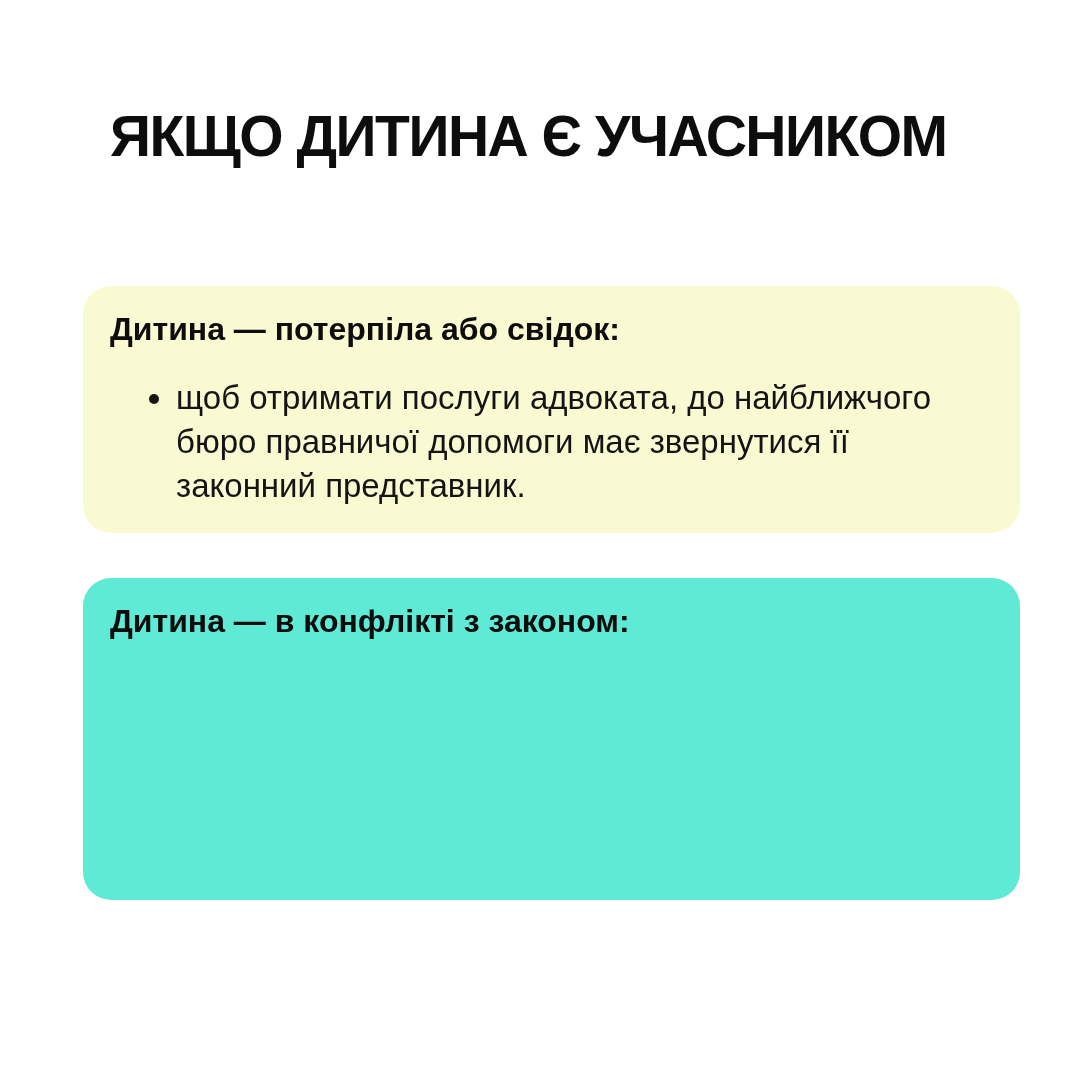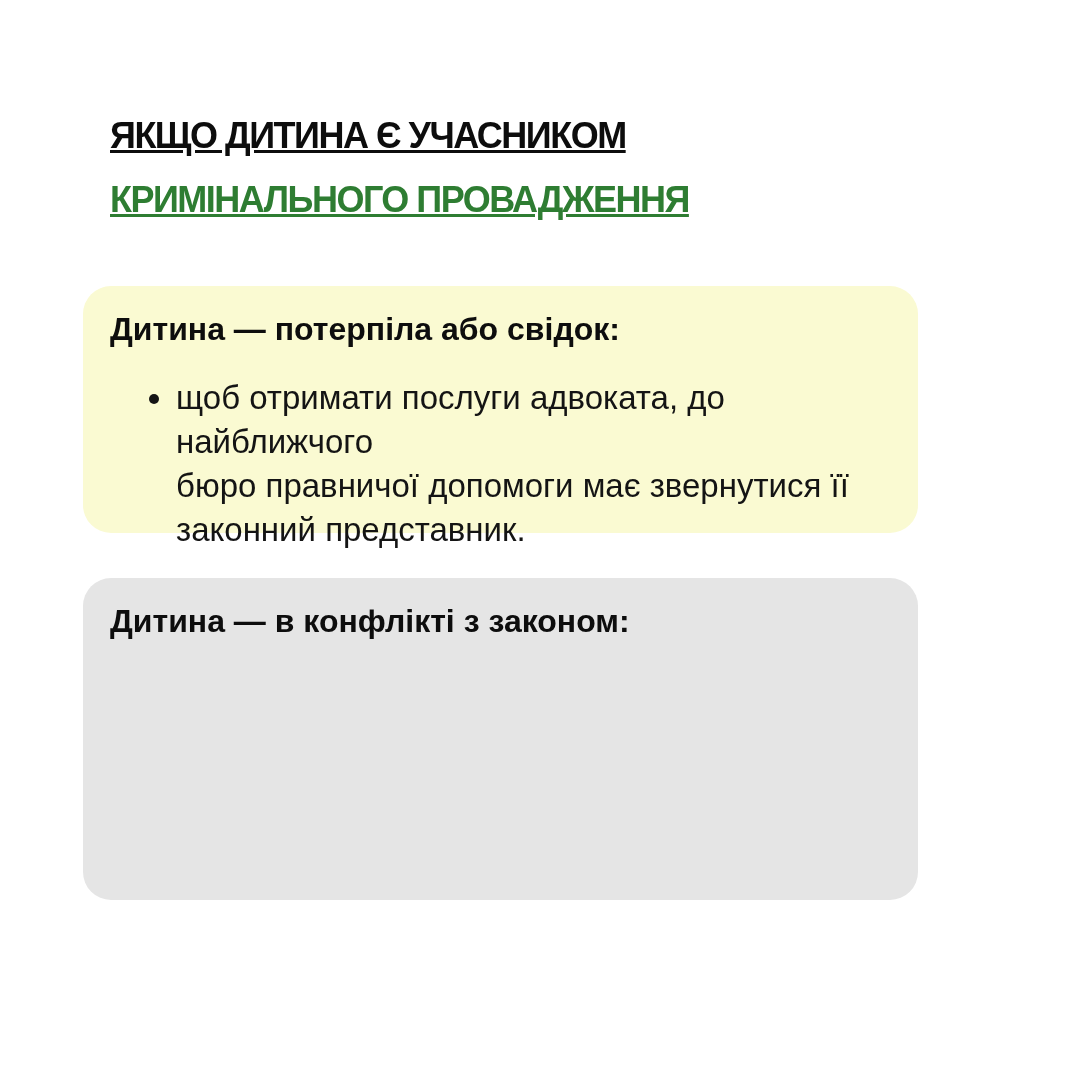--- a/index.html
+++ b/index.html
@@ -16,45 +16,44 @@
     background: #ffffff;
   }
   .title-block {
     position: absolute;
     left: 110px;
     top: 104px;
     width: 900px;
   }
   .title-line {
     font-weight: 700;
-    font-size: 36px;
+    font-size: 57px;
     line-height: 64px;
     letter-spacing: -1.5px;
     white-space: nowrap;
-    text-decoration: underline;
   }
   .title-line-1 { color: #0d0d0d; }
   .title-line-2 { color: #2e7d32; }
 
   .card {
     position: absolute;
     left: 83px;
-    width: 835px;
+    width: 937px;
     border-radius: 28px;
     padding: 22px 40px 24px 27px;
   }
   .card-yellow {
     top: 286px;
     height: 247px;
     background: #fafad2;
   }
   .card-blue {
     top: 578px;
     height: 322px;
-    background: #e5e5e5;
+    background: #5eead4;
   }
   .card-heading {
     font-weight: 700;
     font-size: 32px;
     line-height: 42px;
     color: #0d0d0d;
   }
   .card-bullets {
     margin-top: 26px;
     padding-left: 66px;
@@ -67,21 +66,20 @@
     list-style: disc outside;
   }
 </style>
 </head>
 <body>
 
 <div class="poster">
 
   <div class="title-block">
     <div class="title-line title-line-1">ЯКЩО ДИТИНА Є УЧАСНИКОМ</div>
-    <div class="title-line title-line-2">КРИМІНАЛЬНОГО ПРОВАДЖЕННЯ</div>
   </div>
 
   <div class="card card-yellow">
     <div class="card-heading">Дитина — потерпіла або свідок:</div>
     <ul class="card-bullets">
       <li>щоб отримати послуги адвоката, до найближчого
 бюро правничої допомоги має звернутися її
 законний представник.</li>
     </ul>
   </div>

